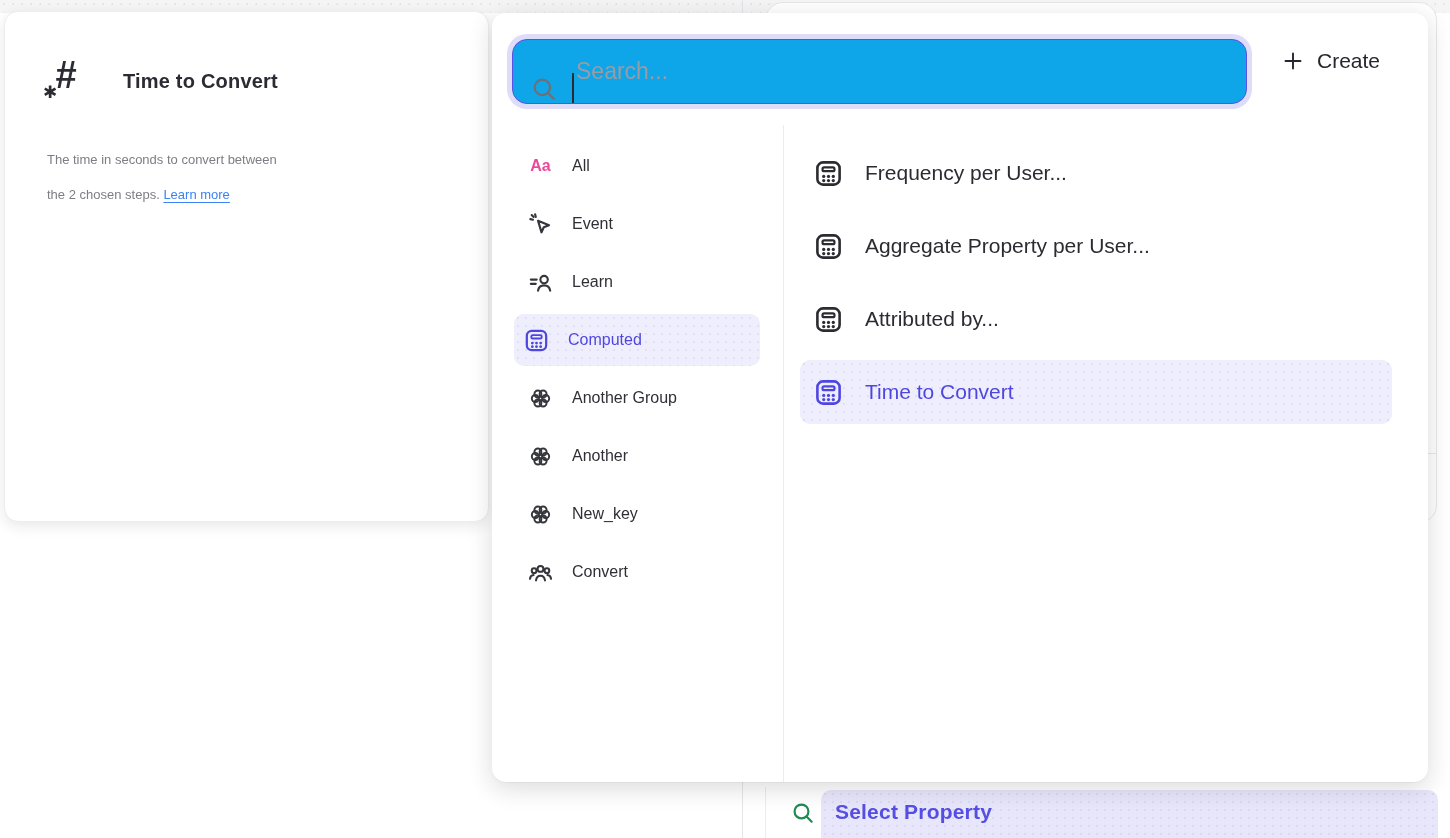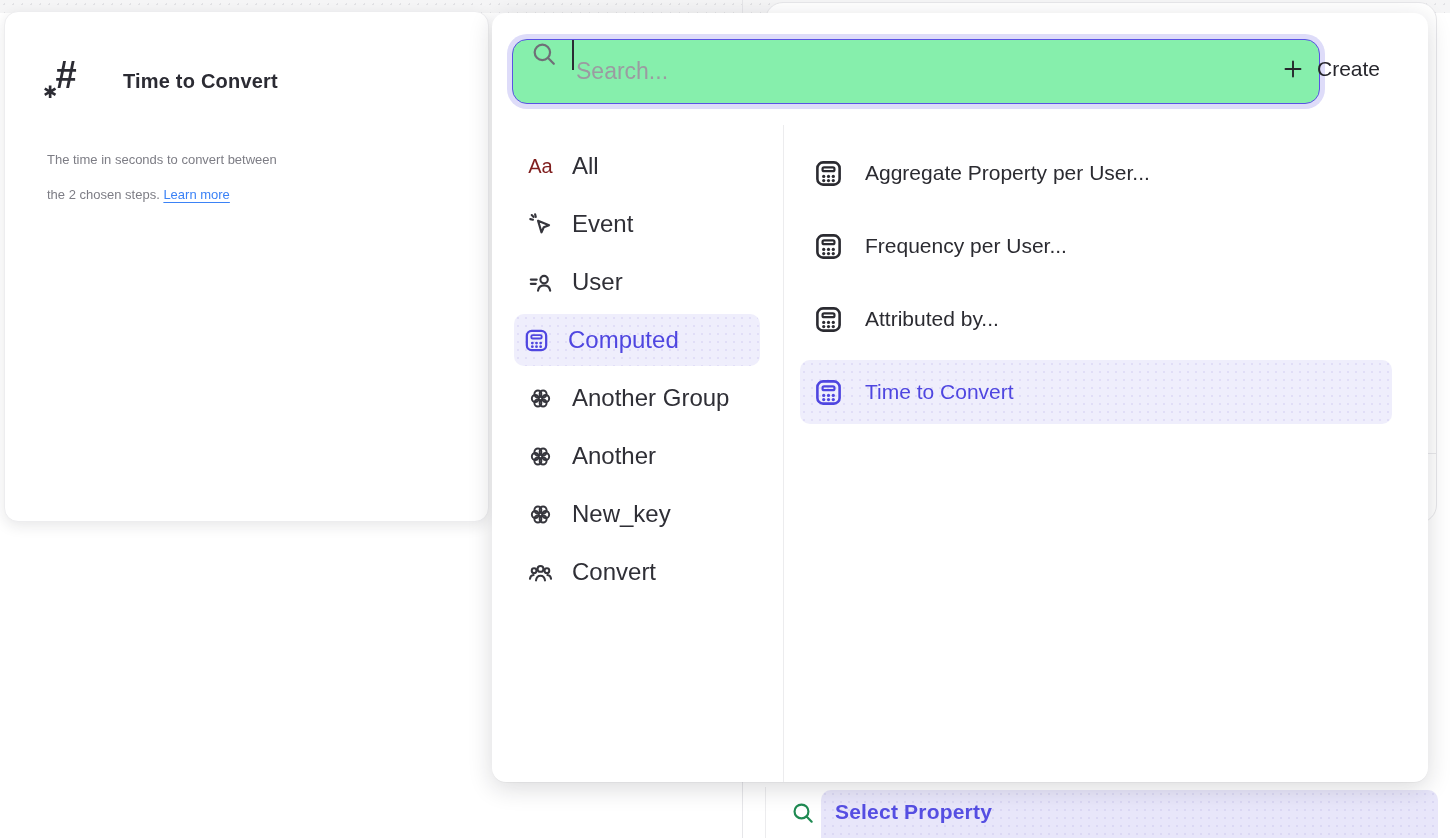--- a/index.html
+++ b/index.html
@@ -36,47 +36,47 @@
   .hash-icon .star { position:absolute; left:-2px; top:24px; font-size:17px; color:#2b2b33; }
   .tooltip-title { font-size:20px; font-weight:700; color:#2b2b33; letter-spacing:.2px; }
   .tooltip-desc { padding:38px 40px 0 42px; font-size:13px; line-height:35px; color:#7d7d85; }
   .tooltip-desc a { color:#3b82f6; text-decoration:underline; text-underline-offset:3px; cursor:pointer; }
 
   
   .picker { position:absolute; left:492px; top:13px; width:936px; height:769px;
     background:#ffffff; border-radius:14px;
     box-shadow:0 6px 24px rgba(25,25,35,.16), 0 1px 0 rgba(0,0,0,.03); }
   .picker-header { position:relative; height:112px; }
-  .searchbox { position:absolute; left:20px; top:26px; width:808px; height:65px;
-    background:#86efac; border:1.5px solid #5a52e4; border-radius:15px;
-    box-shadow:0 0 0 5px #dedcf9; display:flex; align-items:flex-start; }
+  .searchbox { position:absolute; left:20px; top:26px; width:735px; height:65px;
+    background:#0ea5e9; border:1.5px solid #5a52e4; border-radius:15px;
+    box-shadow:0 0 0 5px #dedcf9; display:flex; align-items:flex-end; }
   .searchbox .mag { width:28px; height:28px; margin-left:17px; color:#6f6f77; flex:0 0 auto; }
   .searchbox .caret { width:2px; height:30px; background:#2b2b33; margin-left:14px;
     animation:blink 1.1s steps(1) infinite; }
   @keyframes blink { 50% { opacity:0; } }
   .searchbox input { border:none; outline:none; flex:1; height:100%; font-size:23px;
     color:#2b2b33; background:transparent; padding-left:2px;
     font-family:"Liberation Sans", sans-serif; }
   .searchbox input::placeholder { color:#9b9ba1; }
-  .create-btn { position:absolute; right:48px; top:44px; display:flex; align-items:center;
+  .create-btn { position:absolute; right:48px; top:36px; display:flex; align-items:center;
     gap:12px; color:#26262c; cursor:pointer; }
   .create-btn .plus { width:24px; height:24px; color:#26262c; }
   .create-btn .lbl { font-size:21px; font-weight:500; }
 
   .picker-body { position:absolute; left:0; top:112px; right:0; bottom:0; display:flex; }
   .cat-col { width:291px; flex:0 0 auto; padding-top:15px; }
   .v-divider { width:1px; background:#ececee; }
   .res-col { flex:1; padding:16px 36px 0 16px; }
 
   .cat-row { display:flex; align-items:center; gap:18px; height:52px; margin:0 23px 6px 22px;
     padding-left:13px; border-radius:10px; cursor:pointer; color:#2f2f36; }
   .cat-row .ic { width:27px; height:27px; flex:0 0 auto; color:#35353c; display:flex;
     align-items:center; justify-content:center; }
-  .cat-row .ic .aa { font-size:20px; font-weight:400; color:#7f1d1d; letter-spacing:0; }
-  .cat-row .lbl { font-size:24px; font-weight:500; }
+  .cat-row .ic .aa { font-size:16px; font-weight:700; color:#ec4899; letter-spacing:0; }
+  .cat-row .lbl { font-size:16px; font-weight:500; }
   .cat-row.selected { background-color:#efeefc;
     background-image:radial-gradient(#e1def7 1px, transparent 1px); background-size:8px 8px;padding-left:9px; }
   .cat-row.selected .ic, .cat-row.selected .lbl, .cat-row.selected .ic .aa { color:#4f46e0; }
 
   .res-row { display:flex; align-items:center; gap:21px; height:64px; margin-bottom:9px;
     padding-left:13px; border-radius:10px; cursor:pointer; color:#2b2b31; }
   .res-row .ic { width:31px; height:31px; flex:0 0 auto; color:#2b2b31; }
   .res-row .lbl { font-size:21px; font-weight:500; }
   .res-row.selected { background-color:#efeefc;
     background-image:radial-gradient(#e1def7 1px, transparent 1px); background-size:8px 8px; }
@@ -164,21 +164,21 @@
   </div>
           <div class="cat-row">
     <span class="ic">
               <svg viewBox="0 0 24 24" fill="none" stroke="currentColor" stroke-width="1.9" stroke-linecap="round">
                 <path d="M3.4 9.4 H8.6"></path>
                 <path d="M3.4 13.2 H7.8"></path>
                 <circle cx="15.2" cy="9.4" r="3.3"></circle>
                 <path d="M9.8 19.2 C10.3 16.2 12.4 14.6 15.2 14.6 C18 14.6 20.1 16.2 20.6 19.2"></path>
               </svg>
             </span>
-    <span class="lbl">User</span>
+    <span class="lbl">Learn</span>
   </div>
           <div class="cat-row selected">
     <span class="ic">
               <svg viewBox="0 0 24 24" fill="none" stroke="currentColor">
                 <rect x="3.4" y="3.4" width="17.2" height="17.2" rx="4.4" stroke-width="2"></rect>
                 <rect x="7.4" y="7.2" width="9.2" height="3" rx="1.2" stroke-width="1.7"></rect>
                 <g fill="currentColor" stroke="none">
                   <circle cx="8.3" cy="14.3" r="1.25"></circle>
                   <circle cx="12" cy="14.3" r="1.25"></circle>
                   <circle cx="15.7" cy="14.3" r="1.25"></circle>
@@ -253,54 +253,54 @@
                 <g fill="currentColor" stroke="none">
                   <circle cx="8.3" cy="14.3" r="1.25"></circle>
                   <circle cx="12" cy="14.3" r="1.25"></circle>
                   <circle cx="15.7" cy="14.3" r="1.25"></circle>
                   <circle cx="8.3" cy="17.5" r="1.25"></circle>
                   <circle cx="12" cy="17.5" r="1.25"></circle>
                   <circle cx="15.7" cy="17.5" r="1.25"></circle>
                 </g>
               </svg>
             </span>
+    <span class="lbl">Frequency per User...</span>
+  </div>
+          <div class="res-row">
+    <span class="ic">
+              <svg viewBox="0 0 24 24" fill="none" stroke="currentColor">
+                <rect x="3.4" y="3.4" width="17.2" height="17.2" rx="4.4" stroke-width="2"></rect>
+                <rect x="7.4" y="7.2" width="9.2" height="3" rx="1.2" stroke-width="1.7"></rect>
+                <g fill="currentColor" stroke="none">
+                  <circle cx="8.3" cy="14.3" r="1.25"></circle>
+                  <circle cx="12" cy="14.3" r="1.25"></circle>
+                  <circle cx="15.7" cy="14.3" r="1.25"></circle>
+                  <circle cx="8.3" cy="17.5" r="1.25"></circle>
+                  <circle cx="12" cy="17.5" r="1.25"></circle>
+                  <circle cx="15.7" cy="17.5" r="1.25"></circle>
+                </g>
+              </svg>
+            </span>
     <span class="lbl">Aggregate Property per User...</span>
   </div>
           <div class="res-row">
     <span class="ic">
               <svg viewBox="0 0 24 24" fill="none" stroke="currentColor">
                 <rect x="3.4" y="3.4" width="17.2" height="17.2" rx="4.4" stroke-width="2"></rect>
                 <rect x="7.4" y="7.2" width="9.2" height="3" rx="1.2" stroke-width="1.7"></rect>
                 <g fill="currentColor" stroke="none">
                   <circle cx="8.3" cy="14.3" r="1.25"></circle>
                   <circle cx="12" cy="14.3" r="1.25"></circle>
                   <circle cx="15.7" cy="14.3" r="1.25"></circle>
                   <circle cx="8.3" cy="17.5" r="1.25"></circle>
                   <circle cx="12" cy="17.5" r="1.25"></circle>
                   <circle cx="15.7" cy="17.5" r="1.25"></circle>
                 </g>
               </svg>
             </span>
-    <span class="lbl">Frequency per User...</span>
-  </div>
-          <div class="res-row">
-    <span class="ic">
-              <svg viewBox="0 0 24 24" fill="none" stroke="currentColor">
-                <rect x="3.4" y="3.4" width="17.2" height="17.2" rx="4.4" stroke-width="2"></rect>
-                <rect x="7.4" y="7.2" width="9.2" height="3" rx="1.2" stroke-width="1.7"></rect>
-                <g fill="currentColor" stroke="none">
-                  <circle cx="8.3" cy="14.3" r="1.25"></circle>
-                  <circle cx="12" cy="14.3" r="1.25"></circle>
-                  <circle cx="15.7" cy="14.3" r="1.25"></circle>
-                  <circle cx="8.3" cy="17.5" r="1.25"></circle>
-                  <circle cx="12" cy="17.5" r="1.25"></circle>
-                  <circle cx="15.7" cy="17.5" r="1.25"></circle>
-                </g>
-              </svg>
-            </span>
     <span class="lbl">Attributed by...</span>
   </div>
           <div class="res-row selected">
     <span class="ic">
               <svg viewBox="0 0 24 24" fill="none" stroke="currentColor">
                 <rect x="3.4" y="3.4" width="17.2" height="17.2" rx="4.4" stroke-width="2"></rect>
                 <rect x="7.4" y="7.2" width="9.2" height="3" rx="1.2" stroke-width="1.7"></rect>
                 <g fill="currentColor" stroke="none">
                   <circle cx="8.3" cy="14.3" r="1.25"></circle>
                   <circle cx="12" cy="14.3" r="1.25"></circle>

